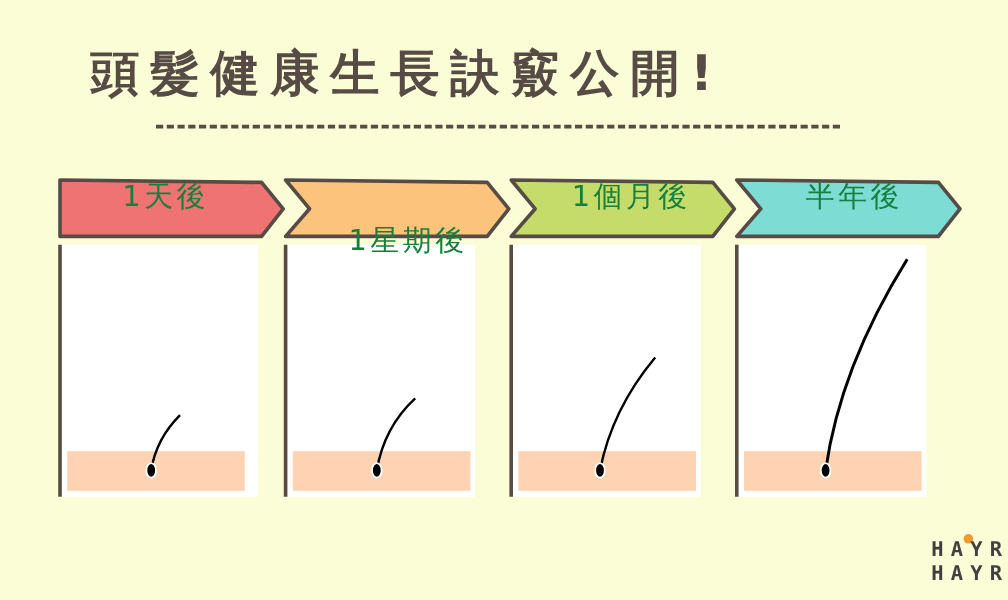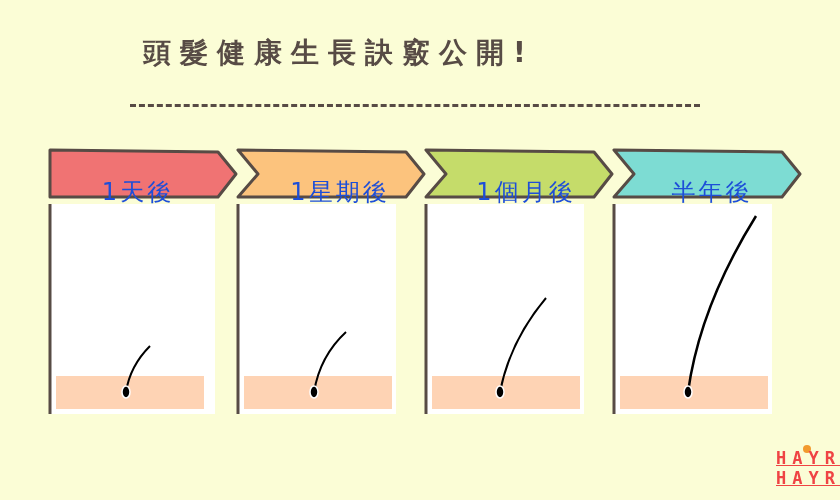--- a/index.html
+++ b/index.html
@@ -1,22 +1,22 @@
 <!DOCTYPE html>
 <html><head>
 <meta charset="utf-8">
 <style>
   html,body{margin:0;padding:0;}
   body{width:840px;height:500px;background:#fbfdd6;position:relative;overflow:hidden;font-family:"DejaVu Sans",sans-serif;}
-  .title{position:absolute;left:0;top:34px;width:678px;text-align:center;font-size:28px;color:#574b45;letter-spacing:9px;font-weight:bold;}
+  .title{position:absolute;left:0;top:34px;width:678px;text-align:center;font-size:41px;color:#574b45;letter-spacing:9px;font-weight:bold;}
   .dash{position:absolute;left:130px;top:104px;width:570px;height:0;border-top:3px dashed #574b45;}
   .panel{position:absolute;top:146px;width:196px;height:270px;}
   .panel svg{position:absolute;left:0;top:0;}
-  .label{position:absolute;top:172px;height:40px;line-height:40px;font-size:24px;color:#1d4ed8;text-align:center;width:180px;letter-spacing:3px;}
-  .logo{position:absolute;left:776px;top:448px;font-family:"DejaVu Sans Mono",monospace;font-weight:bold;font-size:17px;line-height:20px;color:#ef4444;letter-spacing:6px;text-decoration:underline;}
+  .label{position:absolute;top:144px;height:40px;line-height:40px;font-size:24px;color:#15803d;text-align:center;width:180px;letter-spacing:3px;}
+  .logo{position:absolute;left:776px;top:448px;font-family:"DejaVu Sans Mono",monospace;font-weight:bold;font-size:17px;line-height:20px;color:#404040;letter-spacing:6px;}
   .leaf{position:absolute;left:803px;top:445px;width:8px;height:8px;background:#f29a2e;border-radius:50%;}
 </style>
 </head>
 <body>
 
 <div class="title">頭髮健康生長訣竅公開!</div>
 <div class="dash"></div>
 
 <div class="panel" style="left:46px;">
   <svg width="196" height="270">
@@ -33,21 +33,21 @@
 <div class="panel" style="left:234px;">
   <svg width="196" height="270">
     <rect x="4" y="58" width="158" height="210" fill="#ffffff"></rect>
     <line x1="4" y1="58" x2="4" y2="268" stroke="#574b45" stroke-width="3"></line>
     <polygon points="4,4 172,6 190,28 172,51 4,51 24,28" fill="#fcc37d" stroke="#574b45" stroke-width="3" stroke-linejoin="round"></polygon>
     <rect x="10" y="230" width="148" height="33" fill="#fed3b4"></rect>
     <path d="M80,246 Q86,210 112,186" stroke="#000" stroke-width="2" fill="none"></path>
     <ellipse cx="80" cy="246" rx="4" ry="6" fill="#000" stroke="#fff" stroke-width="1.5"></ellipse>
   </svg>
 </div>
-<div class="label" style="left:250px;">1星期後</div>
+<div class="label" style="left:250px;margin-top:36px;">1星期後</div>
 
 <div class="panel" style="left:422px;">
   <svg width="196" height="270">
     <rect x="4" y="58" width="158" height="210" fill="#ffffff"></rect>
     <line x1="4" y1="58" x2="4" y2="268" stroke="#574b45" stroke-width="3"></line>
     <polygon points="4,4 172,6 190,28 172,51 4,51 24,28" fill="#c5dc6a" stroke="#574b45" stroke-width="3" stroke-linejoin="round"></polygon>
     <rect x="10" y="230" width="148" height="33" fill="#fed3b4"></rect>
     <path d="M78,246 Q88,195 124,152" stroke="#000" stroke-width="2" fill="none"></path>
     <ellipse cx="78" cy="246" rx="4" ry="6" fill="#000" stroke="#fff" stroke-width="1.5"></ellipse>
   </svg>

